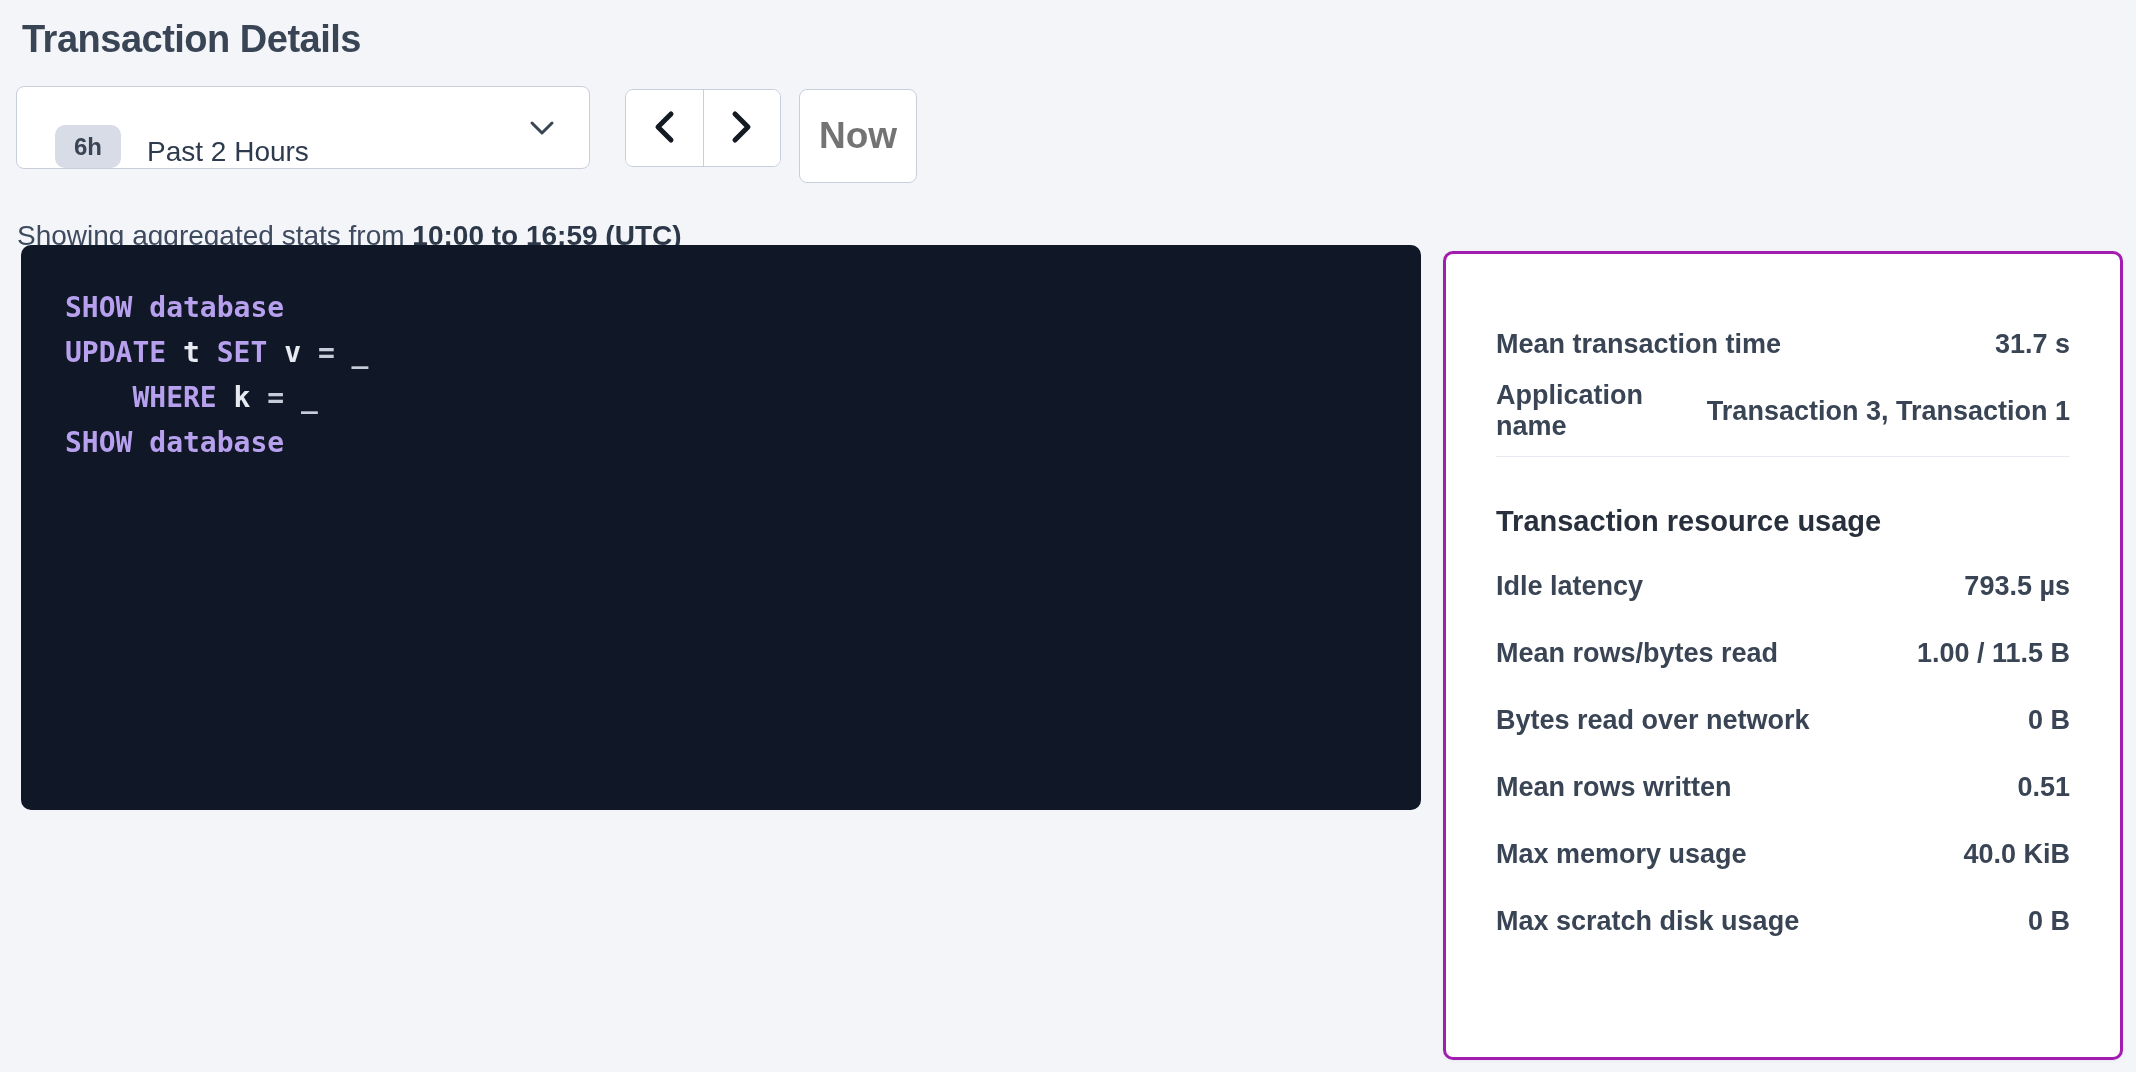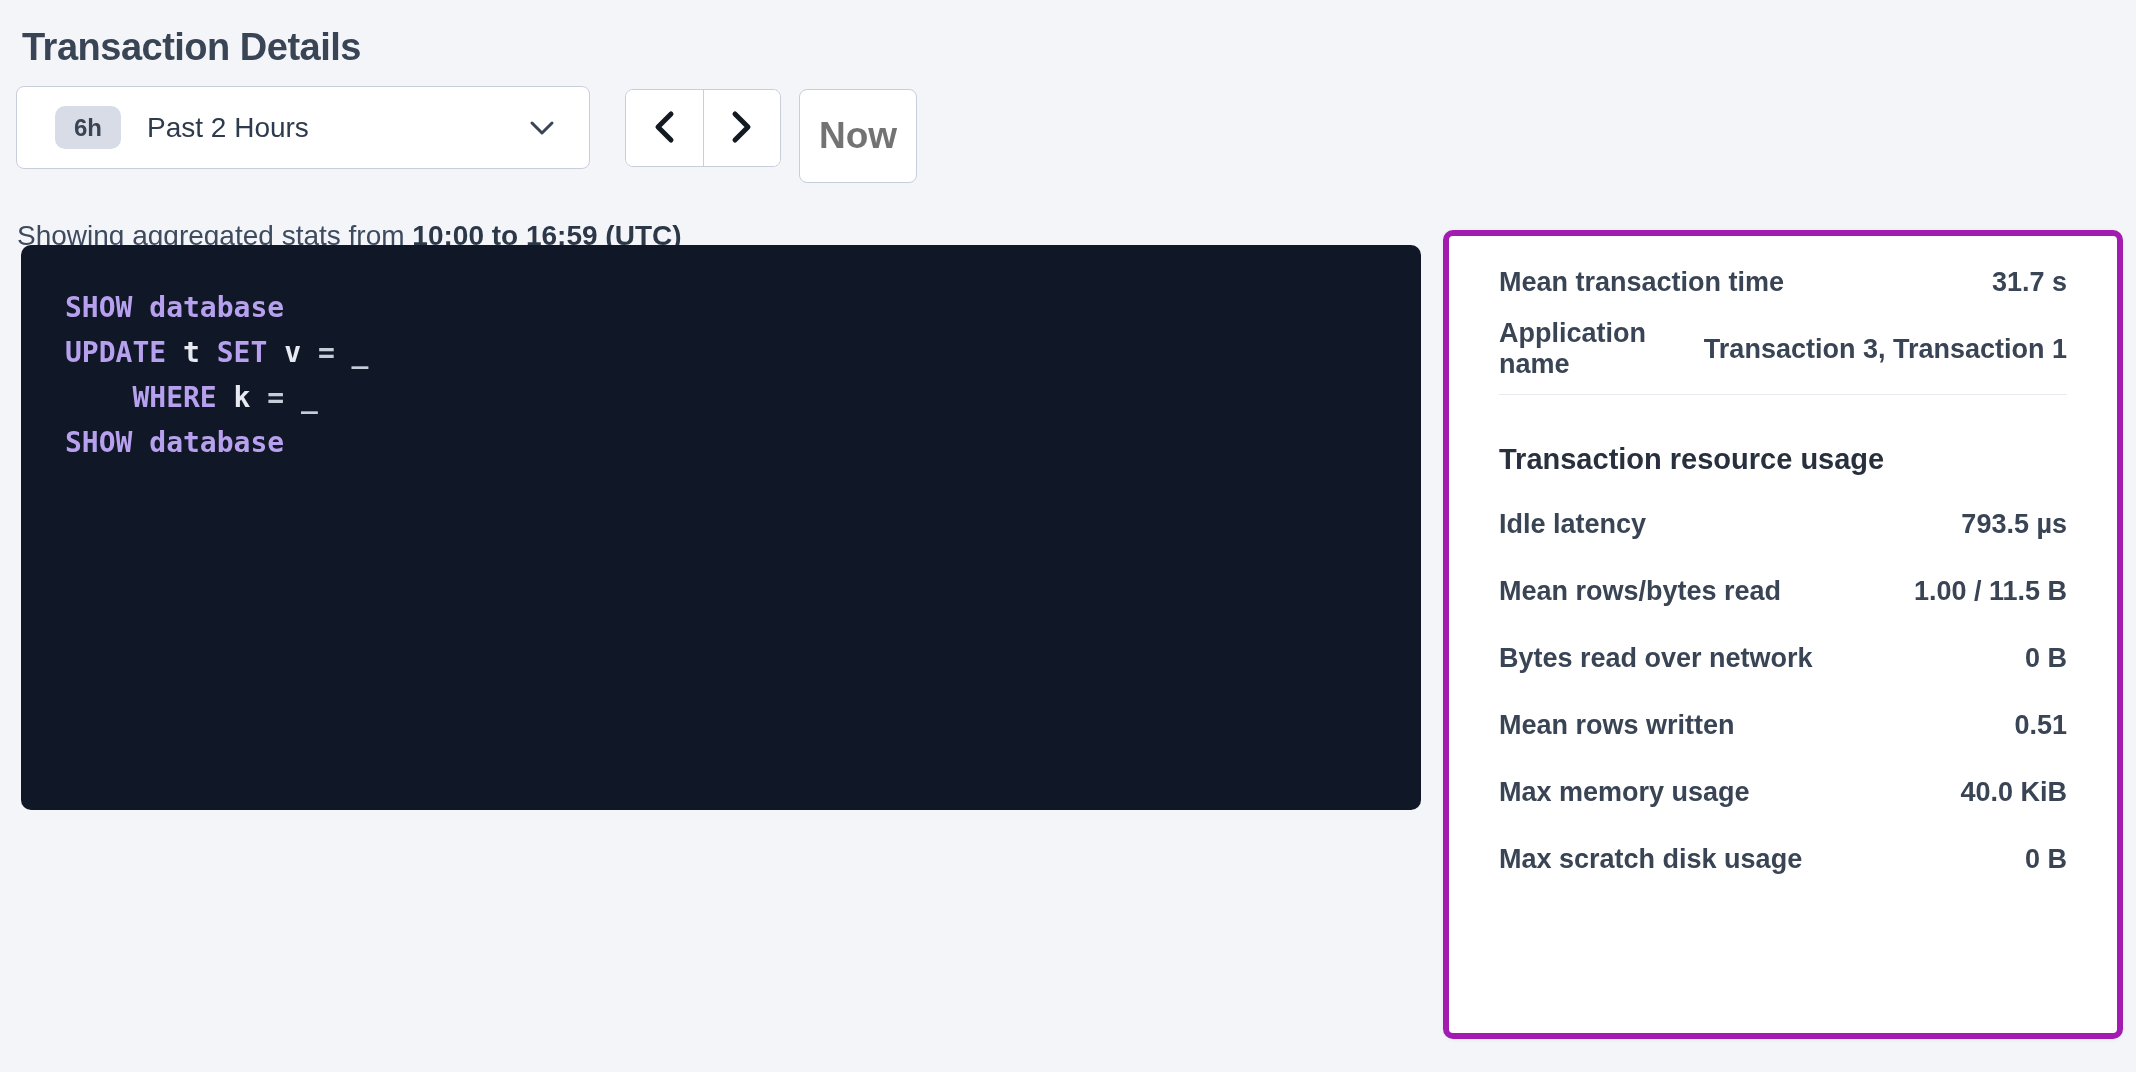--- a/index.html
+++ b/index.html
@@ -5,29 +5,29 @@
   * { margin:0; padding:0; box-sizing:border-box; }
   html,body { width:2136px; height:1072px; }
   body {
     background:#f3f5f9;
     font-family:"Liberation Sans", sans-serif;
     color:#394455;
     position:relative;
     overflow:hidden;
   }
   .page-title {
-    position:absolute; left:22px; top:26px;
+    position:absolute; left:22px; top:18px;
     font-size:38px; font-weight:bold; letter-spacing:-0.5px;
     color:#394455;
   }
   
   .timepicker {
     position:absolute; left:16px; top:86px; width:574px; height:83px;
     background:#ffffff; border:1.5px solid #c9cedb; border-radius:8px;
-    display:flex; align-items:center; cursor:pointer;
+    display:flex; align-items:flex-end; cursor:pointer;
   }
   .tp-badge {
     margin-left:38px; width:66px; height:43px; background:#d8dce7;
     border-radius:10px; display:flex; align-items:center; justify-content:center;
     font-size:24px; font-weight:bold; color:#394455;
   }
   .tp-label { margin-left:26px; font-size:28px; color:#2e3a4d; }
   .tp-caret { position:absolute; right:34px; top:50%; transform:translateY(-50%); display:flex; }
   .nav-group {
     position:absolute; left:625px; top:89px; width:156px; height:78px;
@@ -54,24 +54,24 @@
     padding:40px 40px 0 44px;
     font-family:"DejaVu Sans Mono","Liberation Mono",monospace;
     font-size:28px; font-weight:bold; line-height:45px;
     white-space:pre; overflow:hidden;
   }
   .kw { color:#b7a1ee; }
   .id { color:#e8eaf1; }
   .op { color:#c7ccd9; }
   
   .card {
-    position:absolute; left:1443px; top:230px; width:680px; height:809px;
-    background:#ffffff; border:6px solid #a21caf; border-radius:10px;
+    position:absolute; left:1443px; top:251px; width:680px; height:809px;
+    background:#ffffff; border:3px solid #a21caf; border-radius:10px;
     box-shadow:0 1px 4px rgba(40,50,70,.06);
-    padding:24px 50px 0 50px;
+    padding:68px 50px 0 50px;
   }
   .stat-row {
     height:44px; margin-bottom:23px;
     display:flex; justify-content:space-between; align-items:center;
   }
   .stat-label { font-size:27px; font-weight:600; color:#394455; }
   .stat-value { font-size:27px; font-weight:700; color:#394455; text-align:right; white-space:nowrap; }
   .card hr { border:none; border-top:1.5px solid #e7eaf1; margin:15px 0 0 0; }
   .section-heading {
     margin:42px 0 21px 0; line-height:44px;

